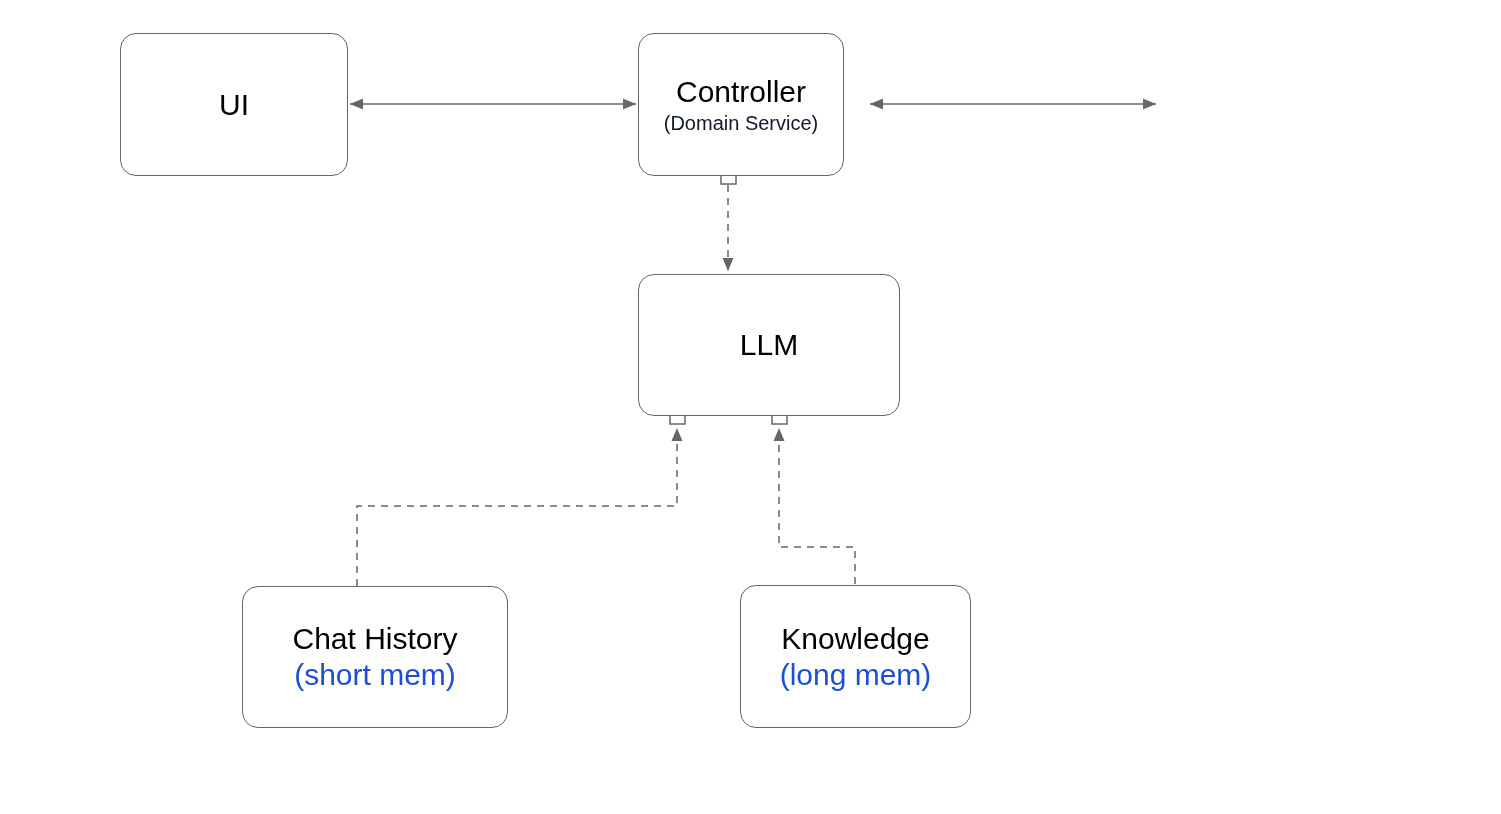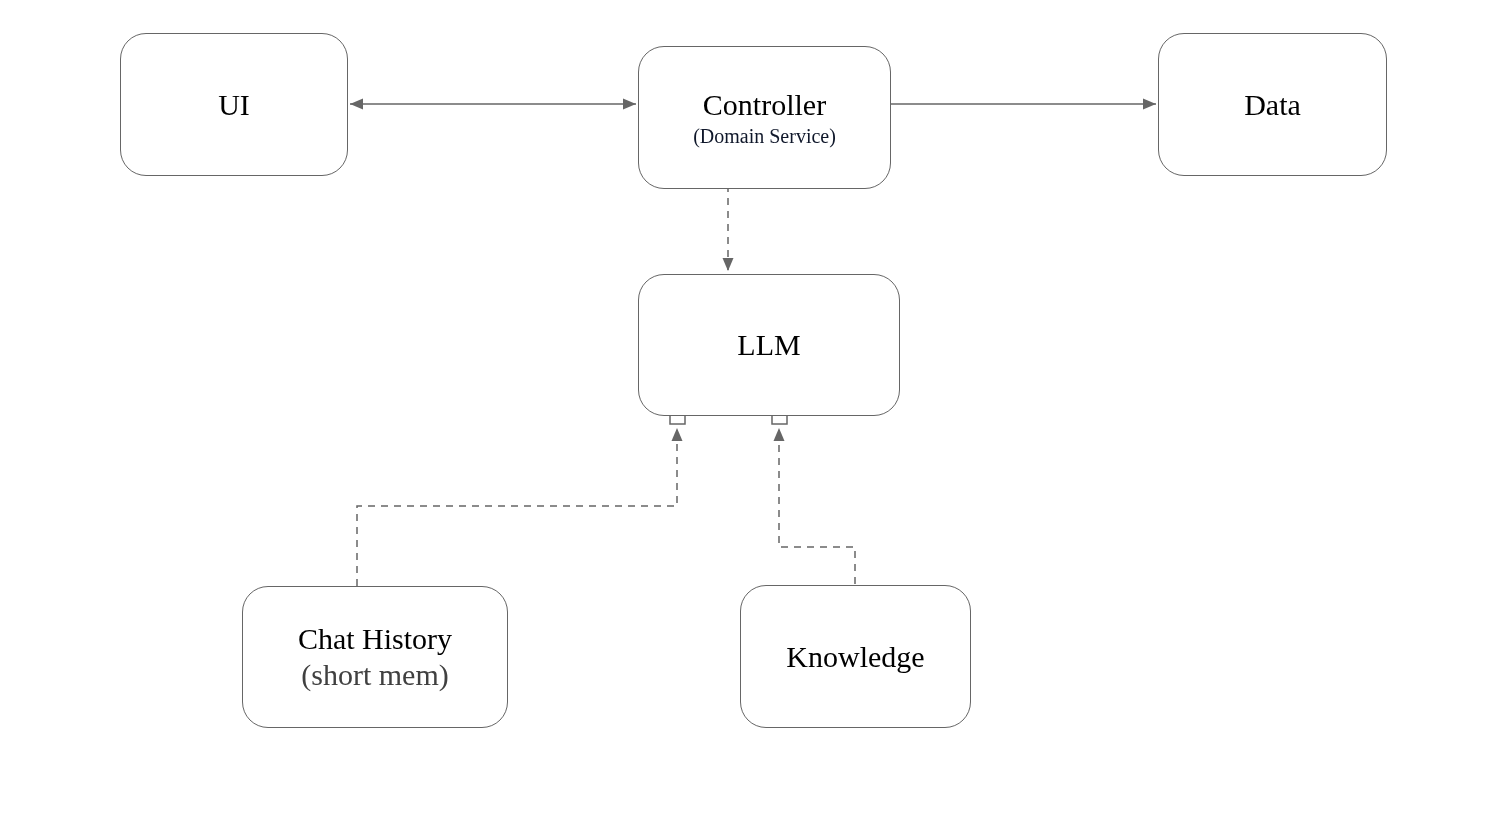--- a/index.html
+++ b/index.html
@@ -19,50 +19,49 @@
     position: absolute;
     left: 0; top: 0;
     width: 1501px;
     height: 814px;
   }
   .node {
     position: absolute;
     box-sizing: border-box;
     background: #ffffff;
     border: 1.6px solid #666666;
-    border-radius: 26px;
+    border-radius: 16px;
     display: flex;
     flex-direction: column;
     align-items: center;
     justify-content: center;
     text-align: center;
     color: #000000;
     cursor: default;
-    font-family: Liberation Serif, serif;
   }
   .node .label {
     font-size: 30px;
     line-height: 36px;
     color: #000000;
     white-space: nowrap;
   }
   .node .sublabel {
     font-size: 20px;
     line-height: 26px;
     color: #0f172a;
     white-space: nowrap;
   }
   .node .sublabel-big {
     font-size: 30px;
     line-height: 36px;
-    color: #404040;
+    color: #1d4ed8;
     white-space: nowrap;
   }
   #node-ui         { left: 120px;  top: 33px;  width: 228px; height: 143px; }
-  #node-controller { left: 638px;  top: 46px;  width: 253px; height: 143px; }
+  #node-controller { left: 638px;  top: 33px;  width: 206px; height: 143px; }
   #node-data       { left: 1158px; top: 33px;  width: 229px; height: 143px; }
   #node-llm        { left: 638px;  top: 274px; width: 262px; height: 142px; }
   #node-chat       { left: 242px;  top: 586px; width: 266px; height: 142px; }
   #node-knowledge  { left: 740px;  top: 585px; width: 231px; height: 143px; }
 
   .wire {
     stroke: #666666;
     stroke-width: 1.7;
     fill: none;
   }
@@ -111,30 +110,28 @@
 
   <div class="node" id="node-ui">
     <div class="label">UI</div>
   </div>
 
   <div class="node" id="node-controller">
     <div class="label">Controller</div>
     <div class="sublabel">(Domain Service)</div>
   </div>
 
-  <div class="node" id="node-data">
-    <div class="label">Data</div>
-  </div>
 
   <div class="node" id="node-llm">
     <div class="label">LLM</div>
   </div>
 
   <div class="node" id="node-chat">
     <div class="label">Chat History</div>
     <div class="sublabel-big">(short mem)</div>
   </div>
 
   <div class="node" id="node-knowledge">
     <div class="label">Knowledge</div>
+    <div class="sublabel-big">(long mem)</div>
   </div>
 
 </div>
 
 </body></html>

